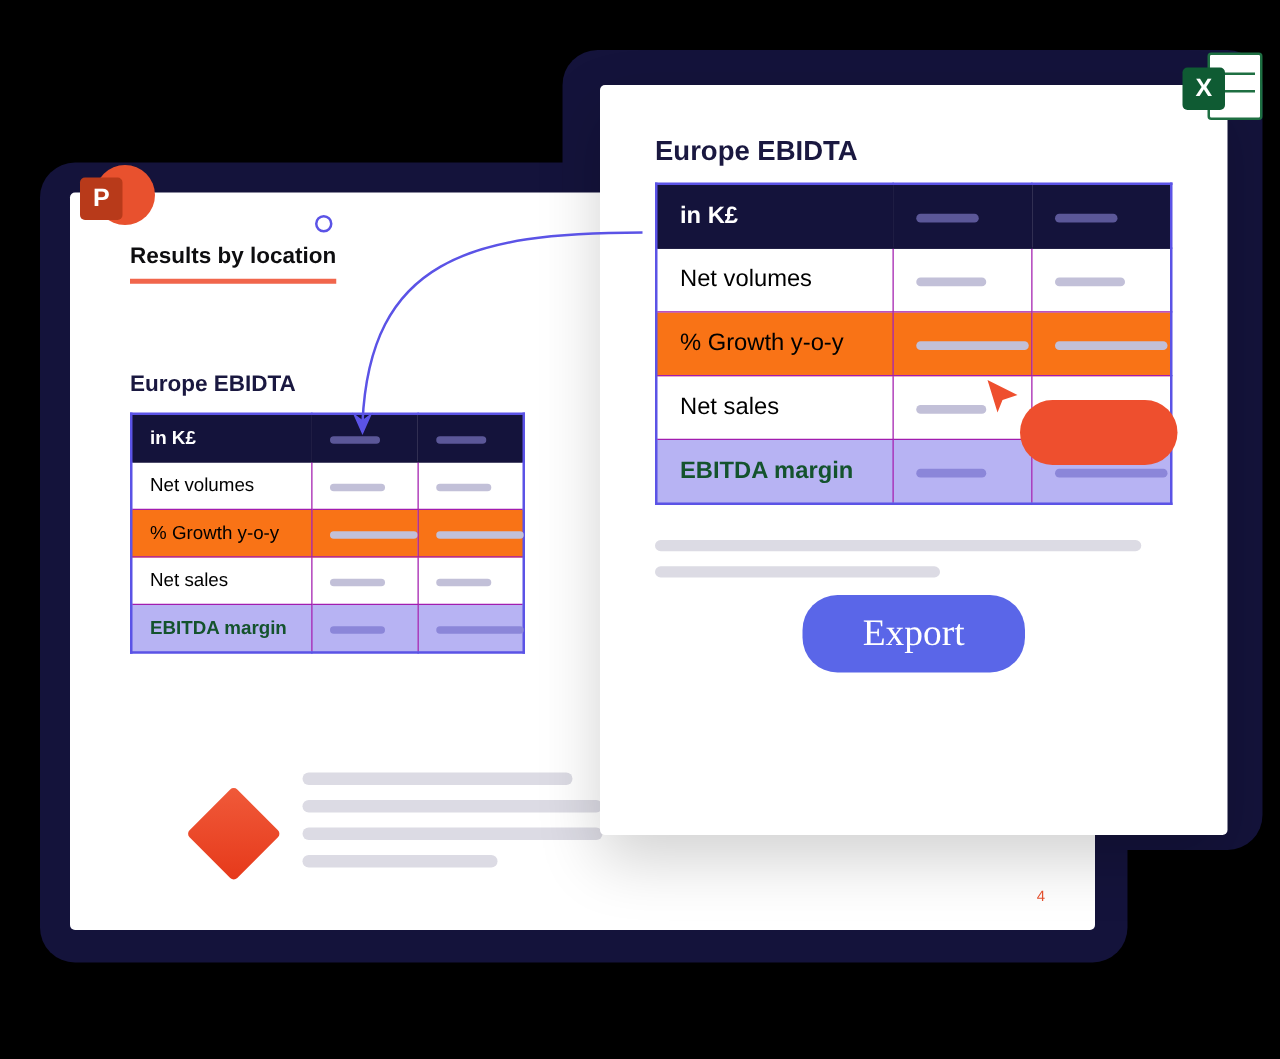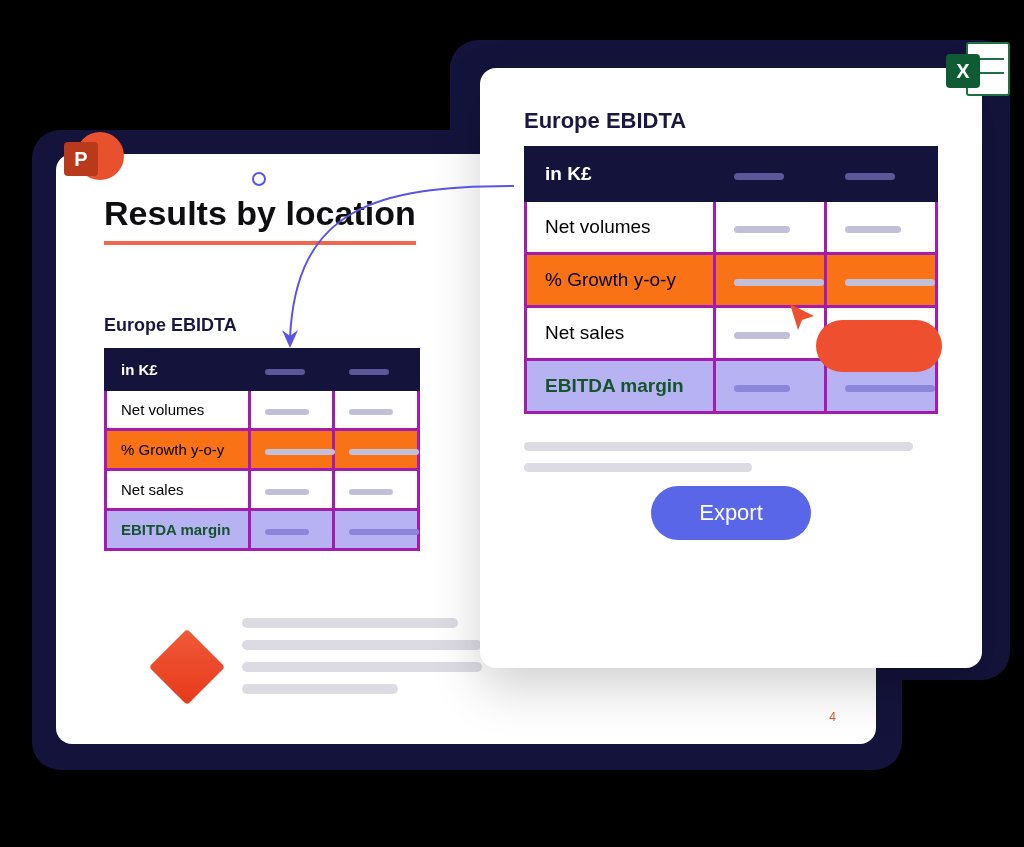--- a/index.html
+++ b/index.html
@@ -25,21 +25,21 @@
   .backdrop-right {
     left: 450px;
     top: 40px;
     width: 560px;
     height: 640px;
     border-radius: 28px;
   }
   .panel {
     position: absolute;
     background: #fff;
-    border-radius: 16px;
+    border-radius: 4px;
   }
   .panel-left {
     left: 56px;
     top: 154px;
     width: 820px;
     height: 590px;
     padding: 40px 48px;
   }
   .panel-right {
     left: 480px;
@@ -97,21 +97,21 @@
   .xl-square {
     position: absolute; left: 0; top: 14px;
     width: 34px; height: 34px;
     background: #0f5b33;
     border-radius: 4px;
     color:#fff; font-weight:700; font-size:20px;
     display:flex; align-items:center; justify-content:center;
   }
 
   .title {
-    font-size: 34px;
+    font-size: 18px;
     font-weight: 800;
     color: #0e0e10;
     display:inline-block;
     padding-bottom: 8px;
     border-bottom: 4px solid #f1664c;
   }
 
   .subtitle {
     font-size: 22px;
     font-weight: 700;
@@ -124,21 +124,21 @@
     border: 2px solid #5b53e6;
     width: 316px;
     border-collapse: collapse;
     table-layout: fixed;
   }
   .panel-right .data-table { width: 100%; }
   .data-table th, .data-table td {
     text-align:left;
     padding: 10px 14px;
     font-size: 15px;
-    border: 3px solid #a21caf;
+    border: 1px solid #a21caf;
   }
   .panel-right .data-table th, .panel-right .data-table td {
     padding: 14px 18px;
     font-size: 19px;
   }
   .data-table thead th {
     background: #14133b;
     color: #fff;
     font-weight: 700;
     border-color: #14133b;
@@ -188,23 +188,24 @@
   }
 
   .export-btn {
     display:block;
     margin: 14px auto 0 auto;
     background: #5a66e8;
     color:#fff;
     border:none;
     border-radius: 28px;
     padding: 14px 48px;
-    font-size: 22px;
+    font-size: 30px;
     font-weight: 500;
     cursor: pointer;
+    font-family: Liberation Serif, serif;
   }
 
   .page-num {
     position: absolute;
     right: 40px;
     bottom: 20px;
     font-size: 12px;
     color: #e8512e;
   }
 

